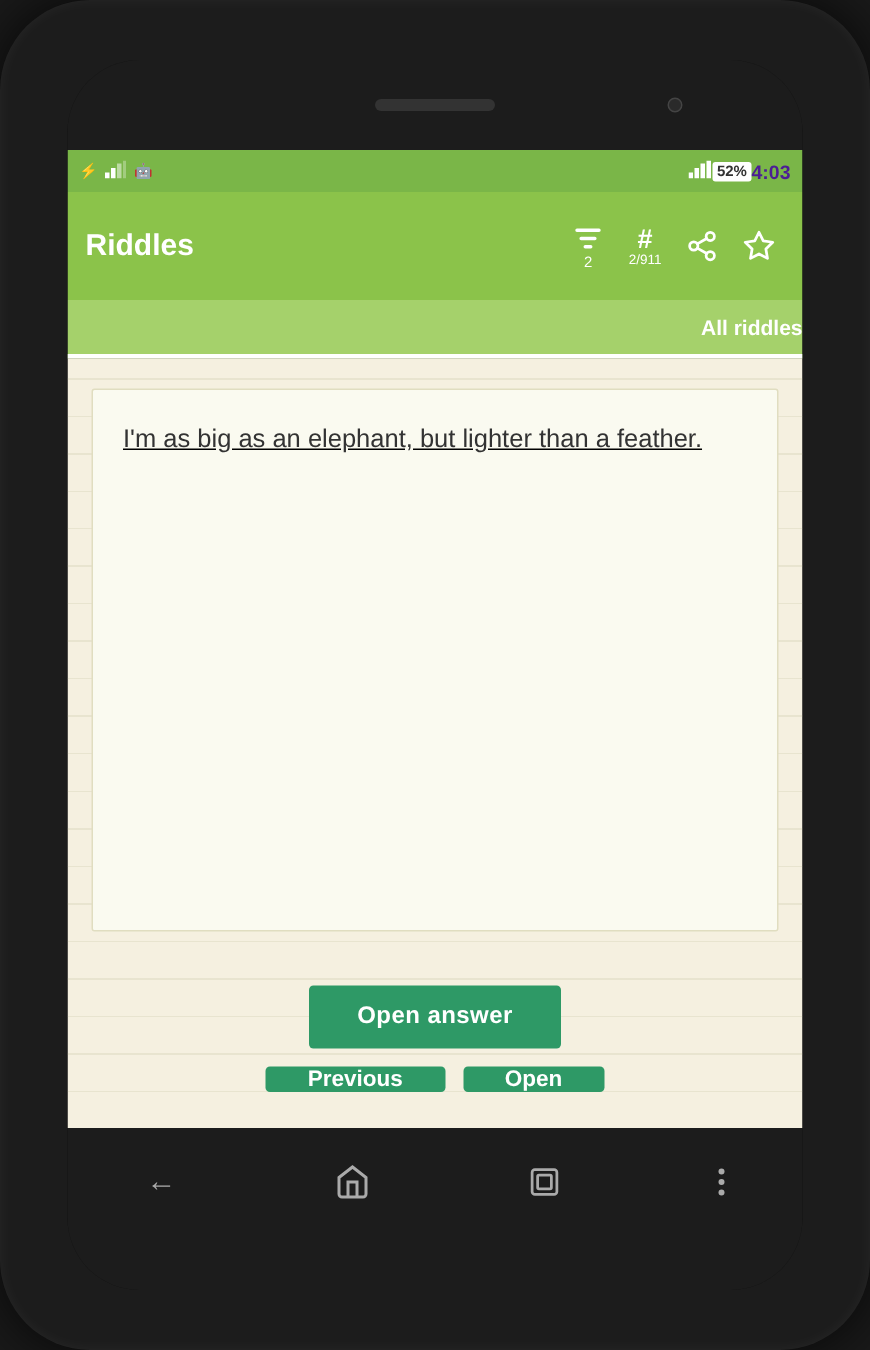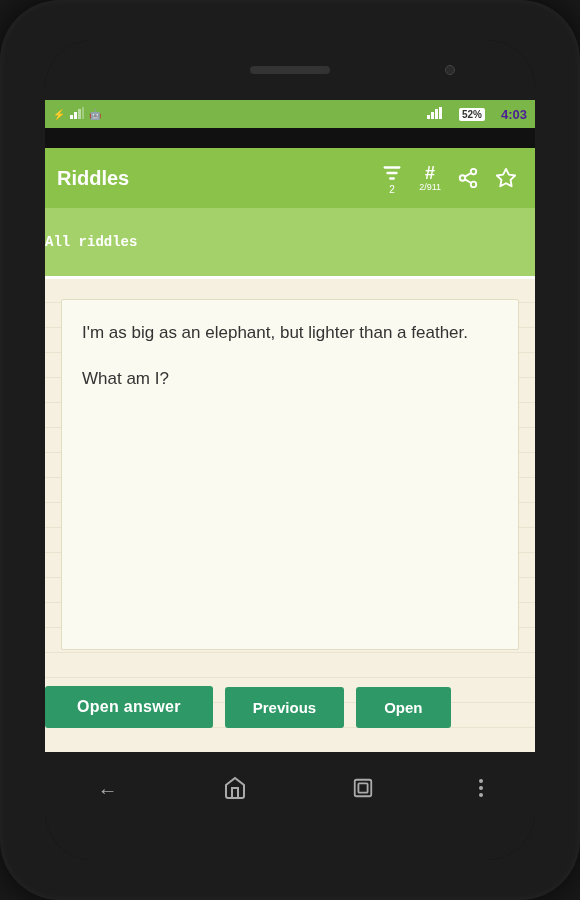--- a/index.html
+++ b/index.html
@@ -82,37 +82,36 @@
     }
 
     .status-icon {
       color: #fff;
       font-size: 10px;
     }
 
     .status-right {
       display: flex;
       align-items: center;
-      gap: 16px;
+      gap: 0;
       color: #fff;
       font-size: 11px;
       font-weight: bold;
       text-align: right;
     }
 
     
     .app-bar {
       background: #8bc34a;
-      height: 60px;
+      height: 72px;
       display: flex;
       align-items: center;
       padding: 0 12px;
       flex-shrink: 0;
       gap: 8px;
-      margin-top: 20px;
     }
 
     .app-title {
       color: #fff;
       font-size: 20px;
       font-weight: bold;
       flex: 1;
     }
 
     .app-bar-actions {
@@ -158,27 +157,26 @@
 
     
     .tabs {
       background: #a5d16b;
       display: flex;
       flex-shrink: 0;
     }
 
     .tab {
       flex: 1;
-      padding: 26px 0;
-      text-align: left;
+      padding: 10px 0;
+      text-align: right;
       font-size: 14px;
       cursor: pointer;
       color: #fff;
       border-bottom: 3px solid transparent;
-      font-family: Liberation Mono, monospace;
     }
 
     .tab.active {
       color: #fff;
       border-bottom: 3px solid #fff;
       font-weight: bold;
     }
 
     
     .content-area {
@@ -197,38 +195,39 @@
       flex-direction: column;
     }
 
     .riddle-card {
       margin: 20px 16px;
       padding: 20px;
       background: #fafaf0;
       border: 1px solid #e0ddc0;
       border-radius: 2px;
       flex: 1;
+      text-decoration: underline;
     }
 
     .riddle-text {
       font-size: 17px;
       color: #333;
       line-height: 1.5;
       margin-bottom: 20px;
     }
 
     .riddle-question {
       font-size: 17px;
       color: #333;
       line-height: 1.5;
     }
 
     .buttons-area {
       display: flex;
-      flex-direction: row;
+      flex-direction: column;
       align-items: center;
       padding: 16px 0 24px;
       gap: 12px;
     }
 
     .btn-open-answer {
       background: #2e9966;
       color: #fff;
       border: none;
       padding: 12px 32px;
@@ -241,21 +240,21 @@
 
     .nav-buttons {
       display: flex;
       gap: 12px;
     }
 
     .btn-nav {
       background: #2e9966;
       color: #fff;
       border: none;
-      padding: 12px 28px;
+      padding: 0 28px;
       font-size: 15px;
       border-radius: 3px;
       cursor: pointer;
       font-weight: bold;
     }
 
     
     .bottom-nav {
       background: #1c1c1c;
       height: 72px;
@@ -366,21 +365,20 @@
 
     <div class="tabs">
       <div class="tab active">
         <span>All riddles</span>
       </div>
     </div>
 
     <div class="content-area">
       <div class="riddle-card">
         <p class="riddle-text">I'm as big as an elephant, but lighter than a feather.</p>
-        <p class="riddle-question">What am I?</p>
       </div>
 
       <div class="buttons-area">
         <button class="btn-open-answer">Open answer</button>
         <div class="nav-buttons">
           <button class="btn-nav">Previous</button>
           <button class="btn-nav">Open</button>
         </div>
       </div>
     </div>

